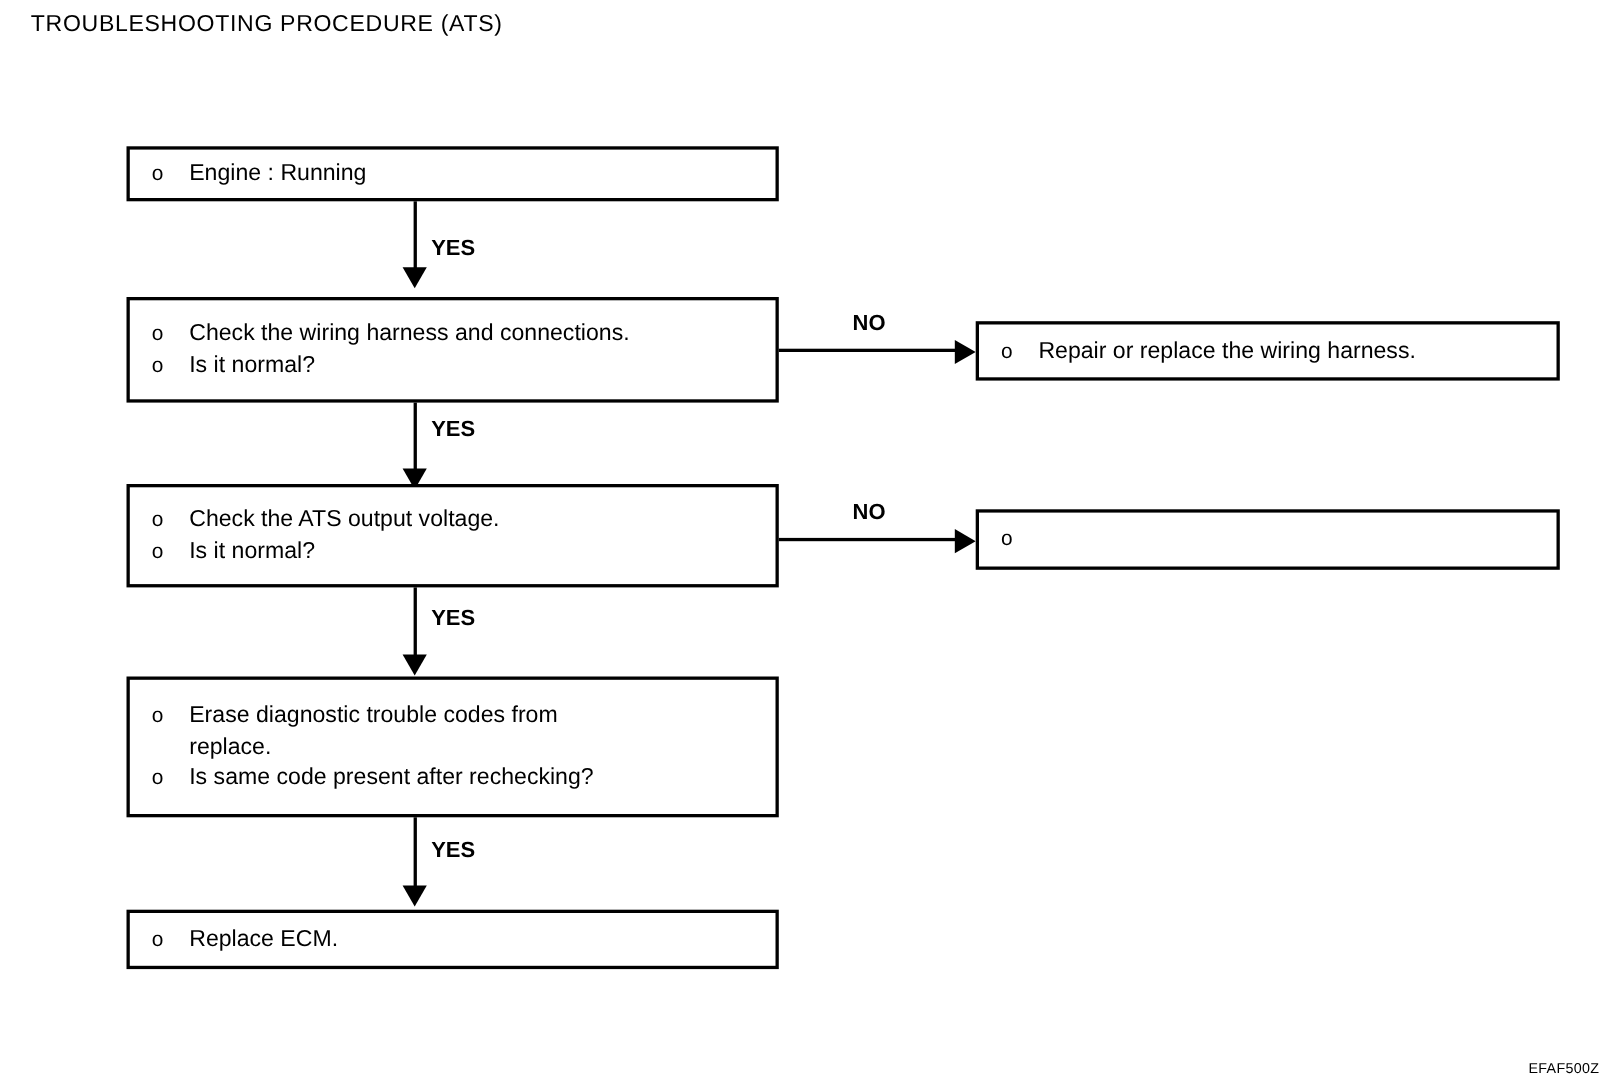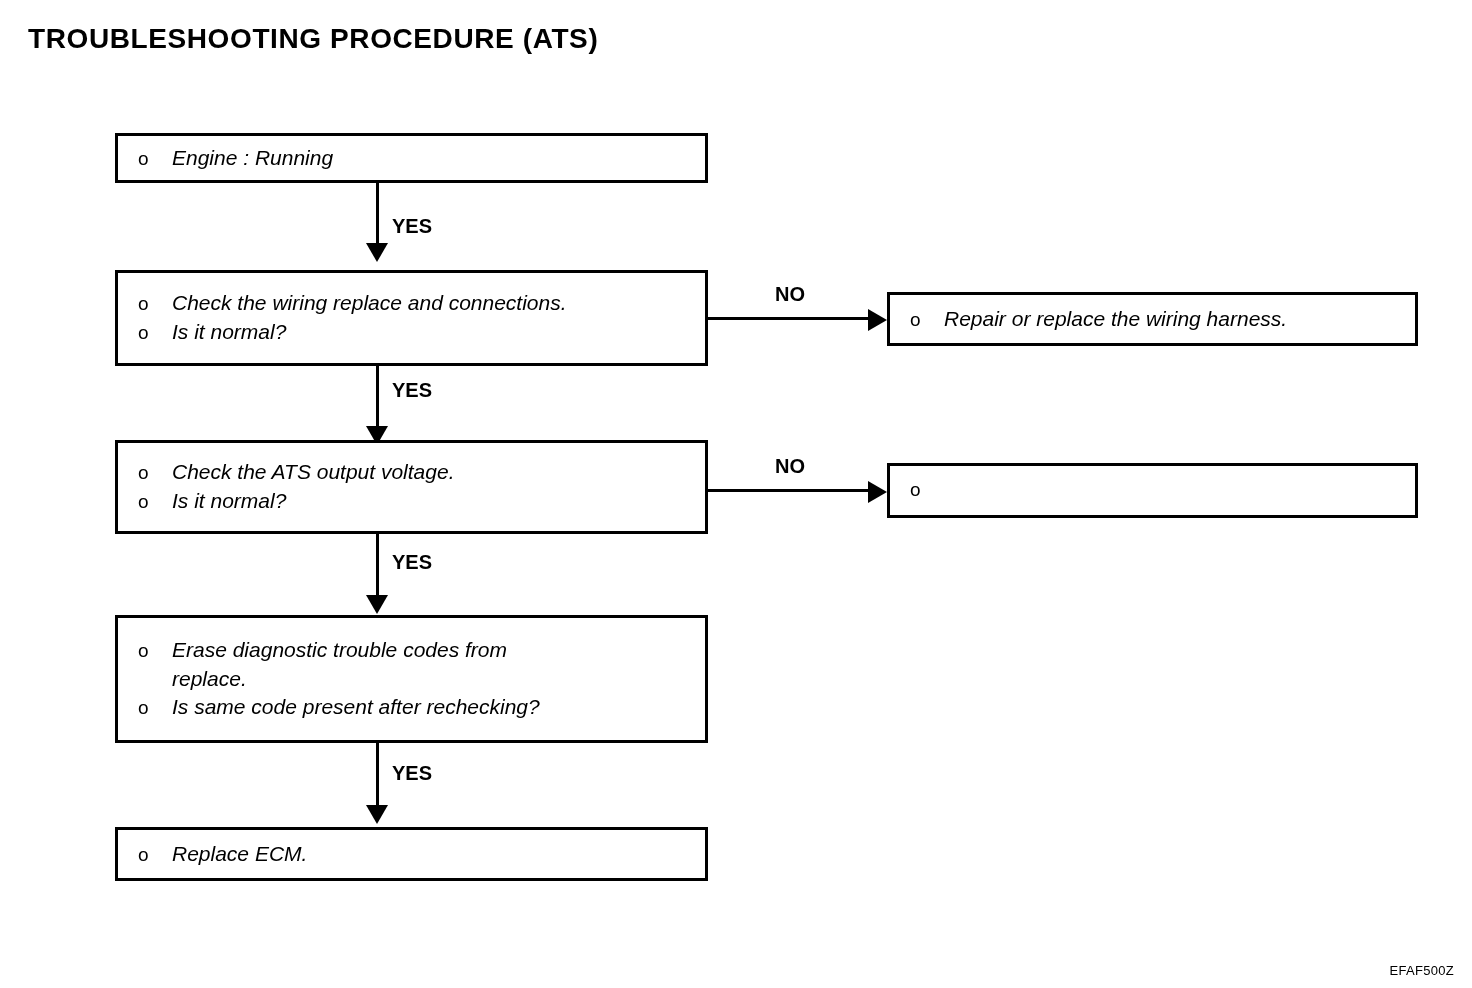--- a/index.html
+++ b/index.html
@@ -18,25 +18,24 @@
     height: 988px;
     overflow: hidden;
     background: #ffffff;
   }
 
   
   .page-title {
     position: absolute;
     left: 28px;
     top: 10px;
-    font-size: 28px;
-    font-weight: bold;
+    font-size: 21px;
+    font-weight: normal;
     letter-spacing: 0.6px;
     white-space: nowrap;
-    margin-top: 13px;
   }
 
   
   .flow-box {
     position: absolute;
     box-sizing: border-box;
     border: 3px solid #000000;
     background: #ffffff;
     display: flex;
     flex-direction: column;
@@ -53,21 +52,20 @@
   .bullet {
     width: 34px;
     flex: 0 0 34px;
     font-size: 19px;
   }
   .bullet.blank {
     visibility: hidden;
   }
   .box-text {
     flex: 1 1 auto;
-    font-style: italic;
   }
 
   
   #box-engine      { left: 115px; top: 133px;  width: 593px; height: 50px; }
   #box-wiring      { left: 115px; top: 270px;  width: 593px; height: 96px; }
   #box-voltage     { left: 115px; top: 440px;  width: 593px; height: 94px; }
   #box-erase       { left: 115px; top: 615px;  width: 593px; height: 128px; }
   #box-ecm         { left: 115px; top: 827px;  width: 593px; height: 54px; }
   #box-repair-harness { left: 887px; top: 292px; width: 531px; height: 54px; }
   #box-repair-ats     { left: 887px; top: 463px; width: 531px; height: 55px; }
@@ -157,21 +155,21 @@
     </div>
   </div>
 
   <div class="v-line" id="conn1-line"></div>
   <div class="v-arrowhead" id="conn1-head"></div>
   <div class="edge-label" id="conn1-label">YES</div>
 
   <div class="flow-box" id="box-wiring">
     <div class="box-line">
       <span class="bullet">o</span>
-      <span class="box-text">Check the wiring replace and connections.</span>
+      <span class="box-text">Check the wiring harness and connections.</span>
     </div>
     <div class="box-line">
       <span class="bullet">o</span>
       <span class="box-text">Is it normal?</span>
     </div>
   </div>
 
   <div class="h-line" id="conn-no1-line"></div>
   <div class="h-arrowhead" id="conn-no1-head"></div>
   <div class="edge-label" id="conn-no1-label">NO</div>

